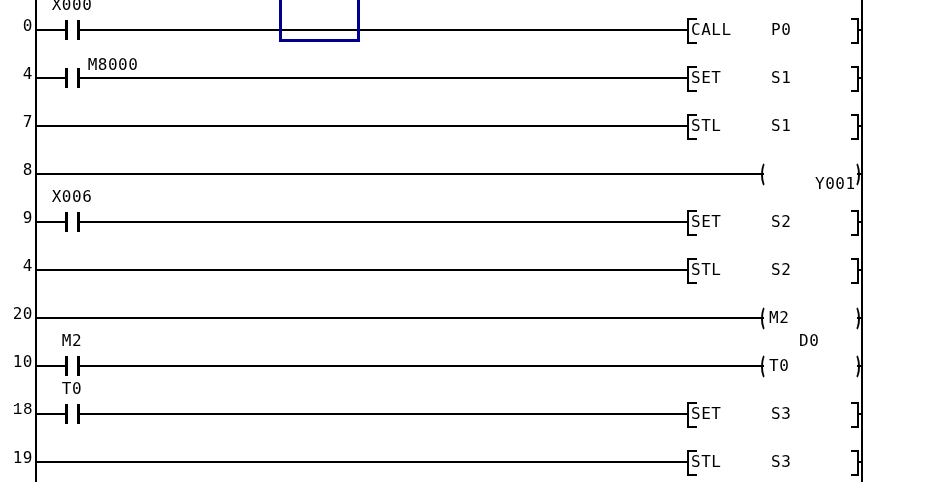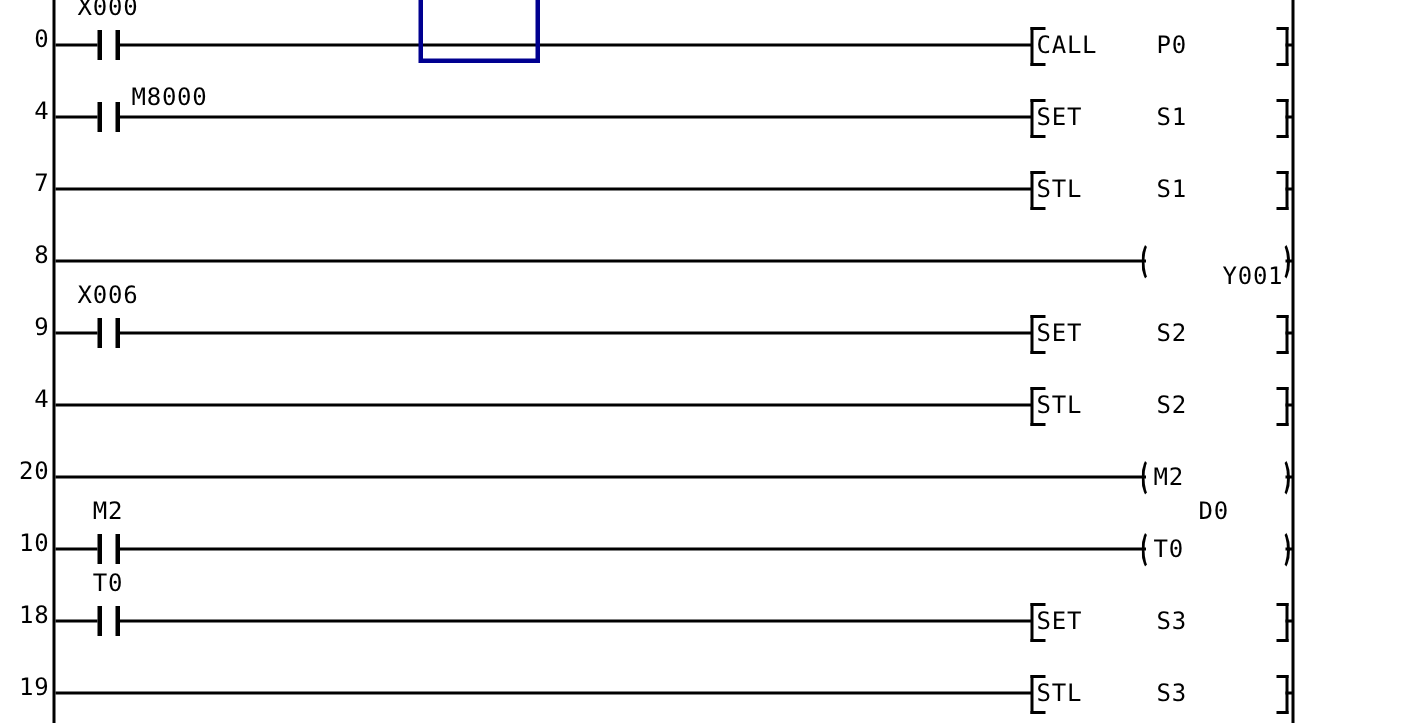--- a/index.html
+++ b/index.html
@@ -137,21 +137,21 @@
         </div>
         <div class="group">
           <div class="lpar" style="left: 761px; top: 353px;"></div>
           <div class="txt" style="left: 769px; top: 358px;">T0</div>
           <div class="rpar" style="left: 849px; top: 353px;"></div>
           <div class="hline" style="left: 857px; top: 365px; width: 5px;"></div>
           <div class="vlabel" style="left: 799px; top: 333px;">D0</div>
         </div>
       </div>
       <div class="group">
-        <div class="step" style="top: 402px;">18</div>
+        <div class="step" style="top: 402px; font-family: Liberation Mono, monospace;">18</div>
         <div class="hline" style="left: 37px; top: 413px; width: 28px;"></div>
         <div class="hline" style="left: 80px; top: 413px; width: 608px;"></div>
         <div class="group">
           <div class="bar" style="left: 65px; top: 404px;"></div>
           <div class="bar" style="left: 77px; top: 404px;"></div>
           <div class="clabel" style="left: 72px; top: 381px;">T0</div>
         </div>
         <div class="group">
           <div class="lbr" style="left: 687px; top: 402px;"></div>
           <div class="txt" style="left: 691px; top: 406px;">SET</div>

